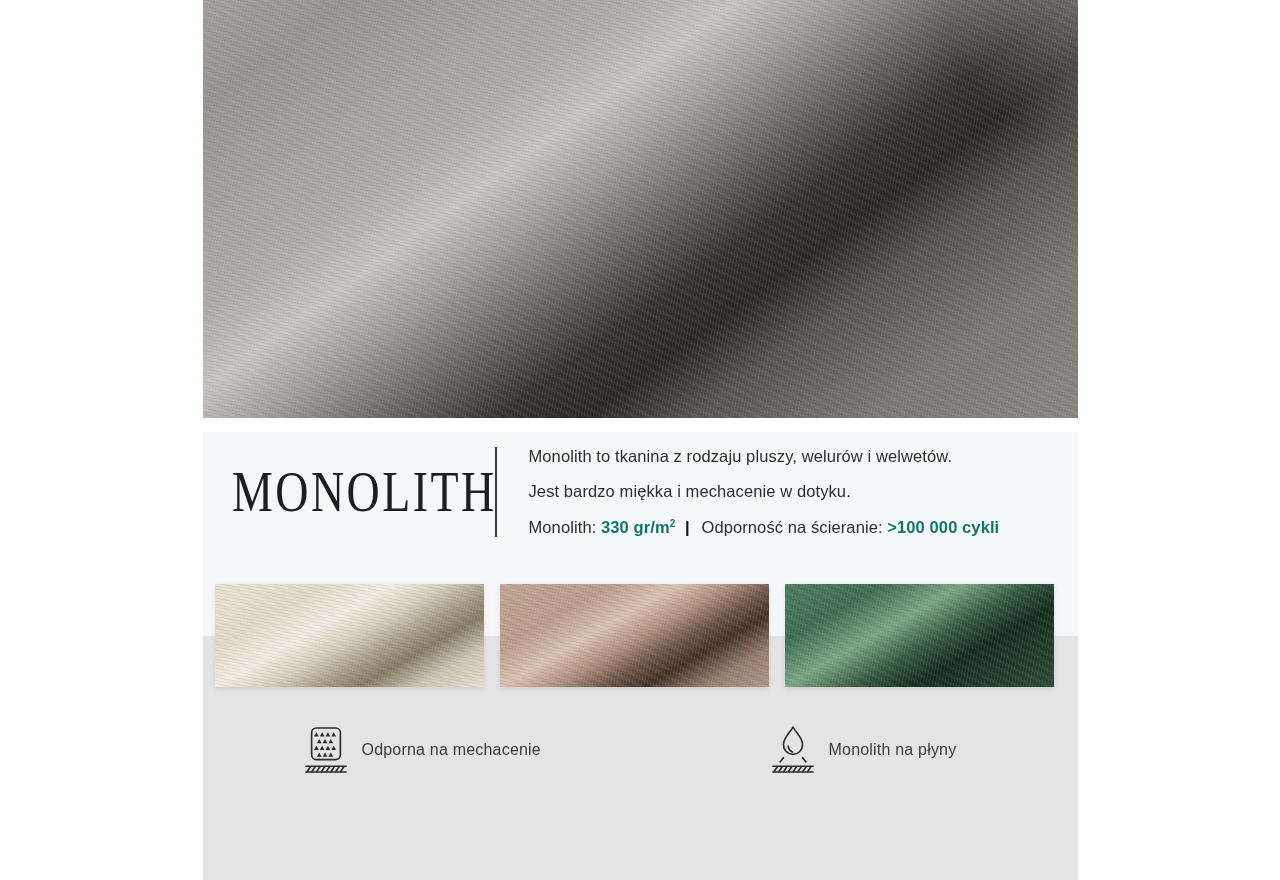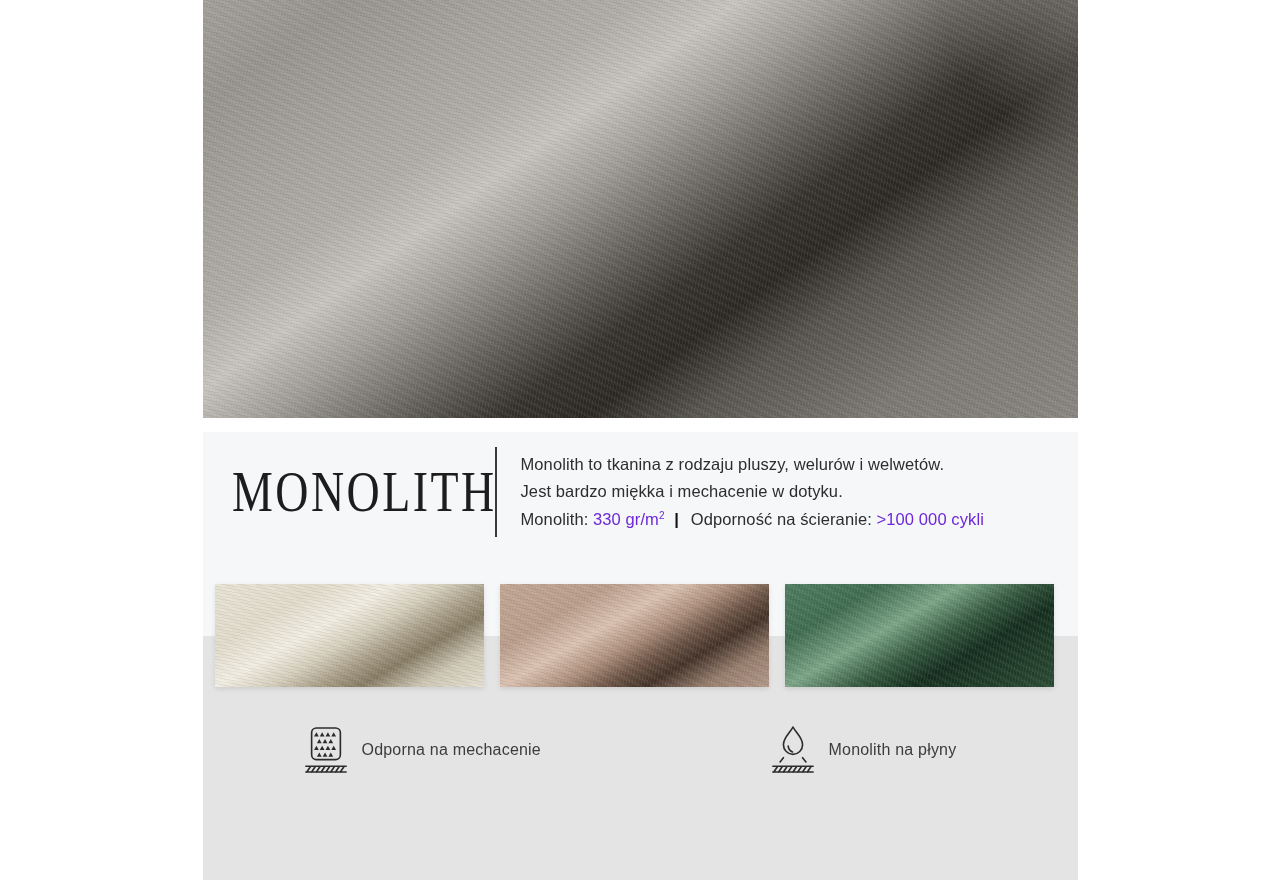--- a/index.html
+++ b/index.html
@@ -31,23 +31,23 @@
   .info { width:875px; height:204px; background:#f6f7f8; }
   .info-content { display:flex; align-items:center; height:120px; margin-top:14px; }
   .title-wrap { width:292px; display:flex; justify-content:flex-start; align-items:center; flex:none; }
   .product-title {
     font-family:"Liberation Serif","DejaVu Serif",serif;
     font-size:56px; font-weight:400; color:#1d1d1d; letter-spacing:3px;
     transform:scaleX(0.82); transform-origin:center; white-space:nowrap;
   }
   .divider { width:2px; height:90px; background:#3a3a3a; flex:none; }
   .desc { padding-left:16px; color:#2d2d2d; font-size:16.5px; line-height:19.5px; letter-spacing:0.1px; }
-  .desc p { margin:8px; }
+  .desc p { margin:16px; }
   .spec-line { margin-top:1px; white-space:nowrap; }
-  .spec-line b { color:#6d28d9; font-weight:400; }
+  .spec-line b { color:#0f766e; font-weight:700; }
   .spec-sep { font-weight:700; color:#121212; margin:0 7px 0 5px; }
   .sup { font-size:10px; vertical-align:super; line-height:0; }
 
   
   .footer-section { width:875px; height:258px; background:#e4e4e5; position:relative; }
 
   
   .swatch-row { position:absolute; top:-52px; left:12px; display:flex; gap:16px; }
   .swatch { width:269px; height:103px; position:relative; box-shadow:0 2px 5px rgba(0,0,0,0.10); }
   .swatch-cream {

